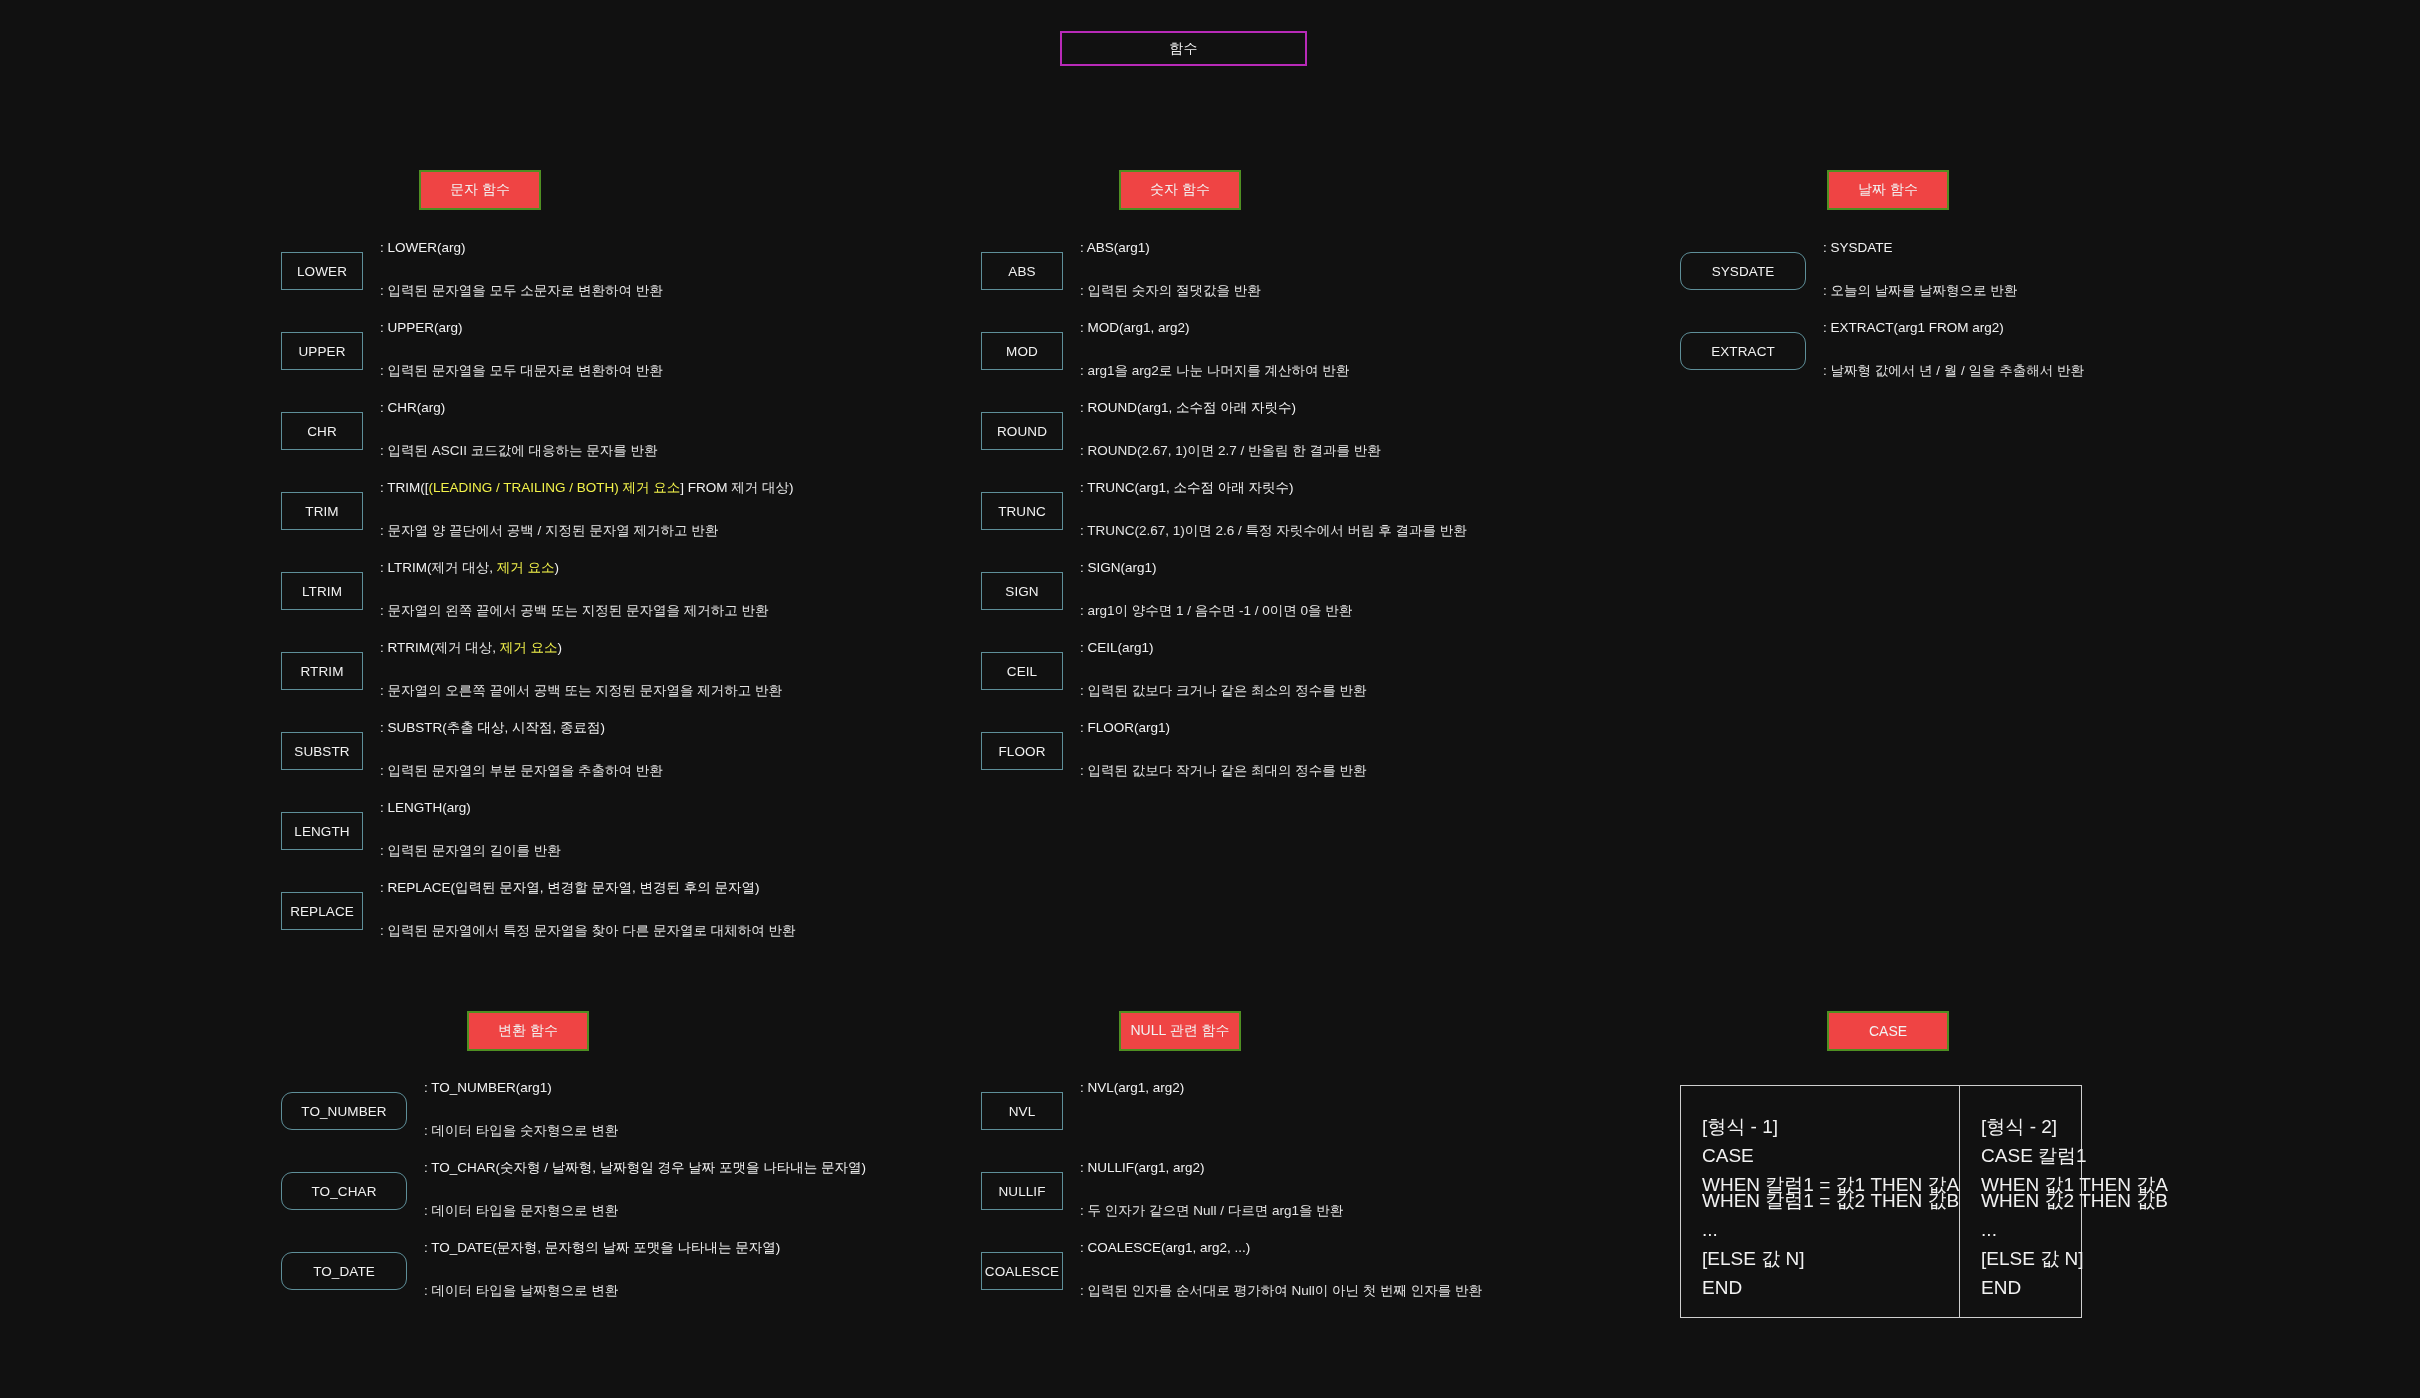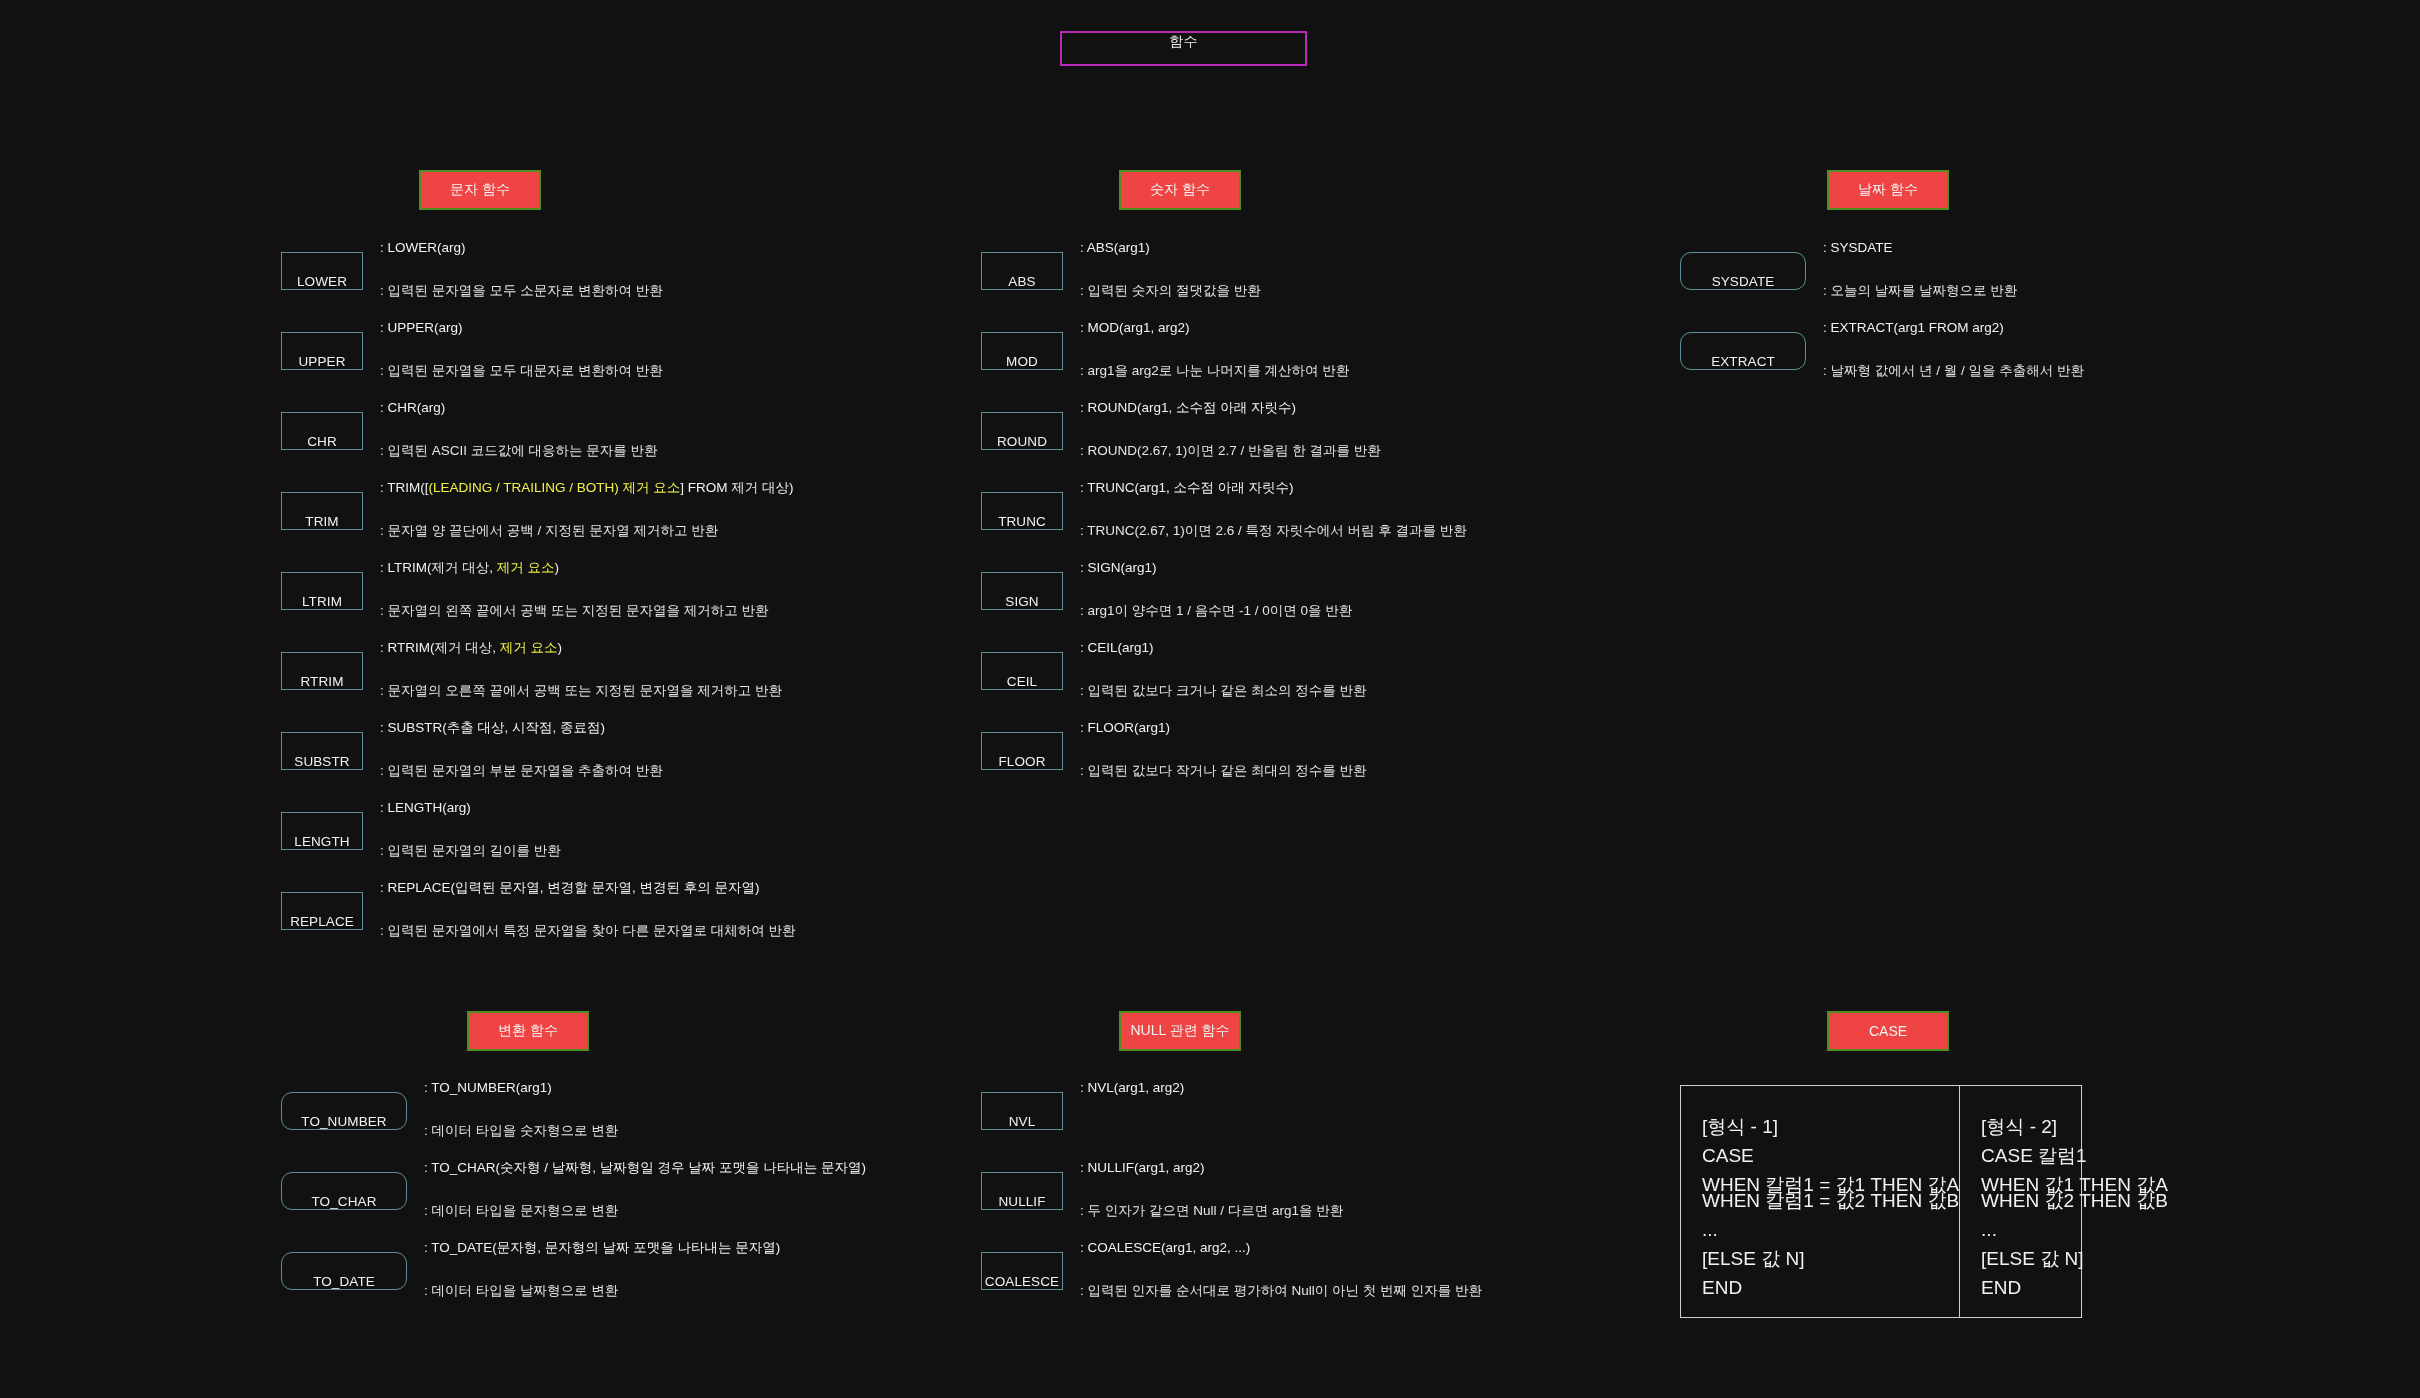--- a/index.html
+++ b/index.html
@@ -26,20 +26,21 @@
   
   .root-box {
     position: absolute;
     left: 1060px;
     top: 31px;
     width: 243px;
     height: 31px;
     border: 2px solid #b82ab8;
     background: #111111;
     display: flex;
+    align-items: center;
     justify-content: center;
     font-size: 14px;
     letter-spacing: 0.2px;
   }
 
   
   .group-header {
     position: absolute;
     width: 118px;
     height: 36px;
@@ -59,21 +60,21 @@
   }
   .fn-box {
     position: absolute;
     left: 0;
     top: 0;
     width: 80px;
     height: 36px;
     border: 1px solid #5e8f99;
     background: #111111;
     display: flex;
-    align-items: flex-end;
+    align-items: center;
     justify-content: center;
     font-size: 13.5px;
     letter-spacing: 0.1px;
     white-space: nowrap;
   }
   .fn-texts {
     position: absolute;
     left: 99px;
     top: -12px;
     width: 1000px;

